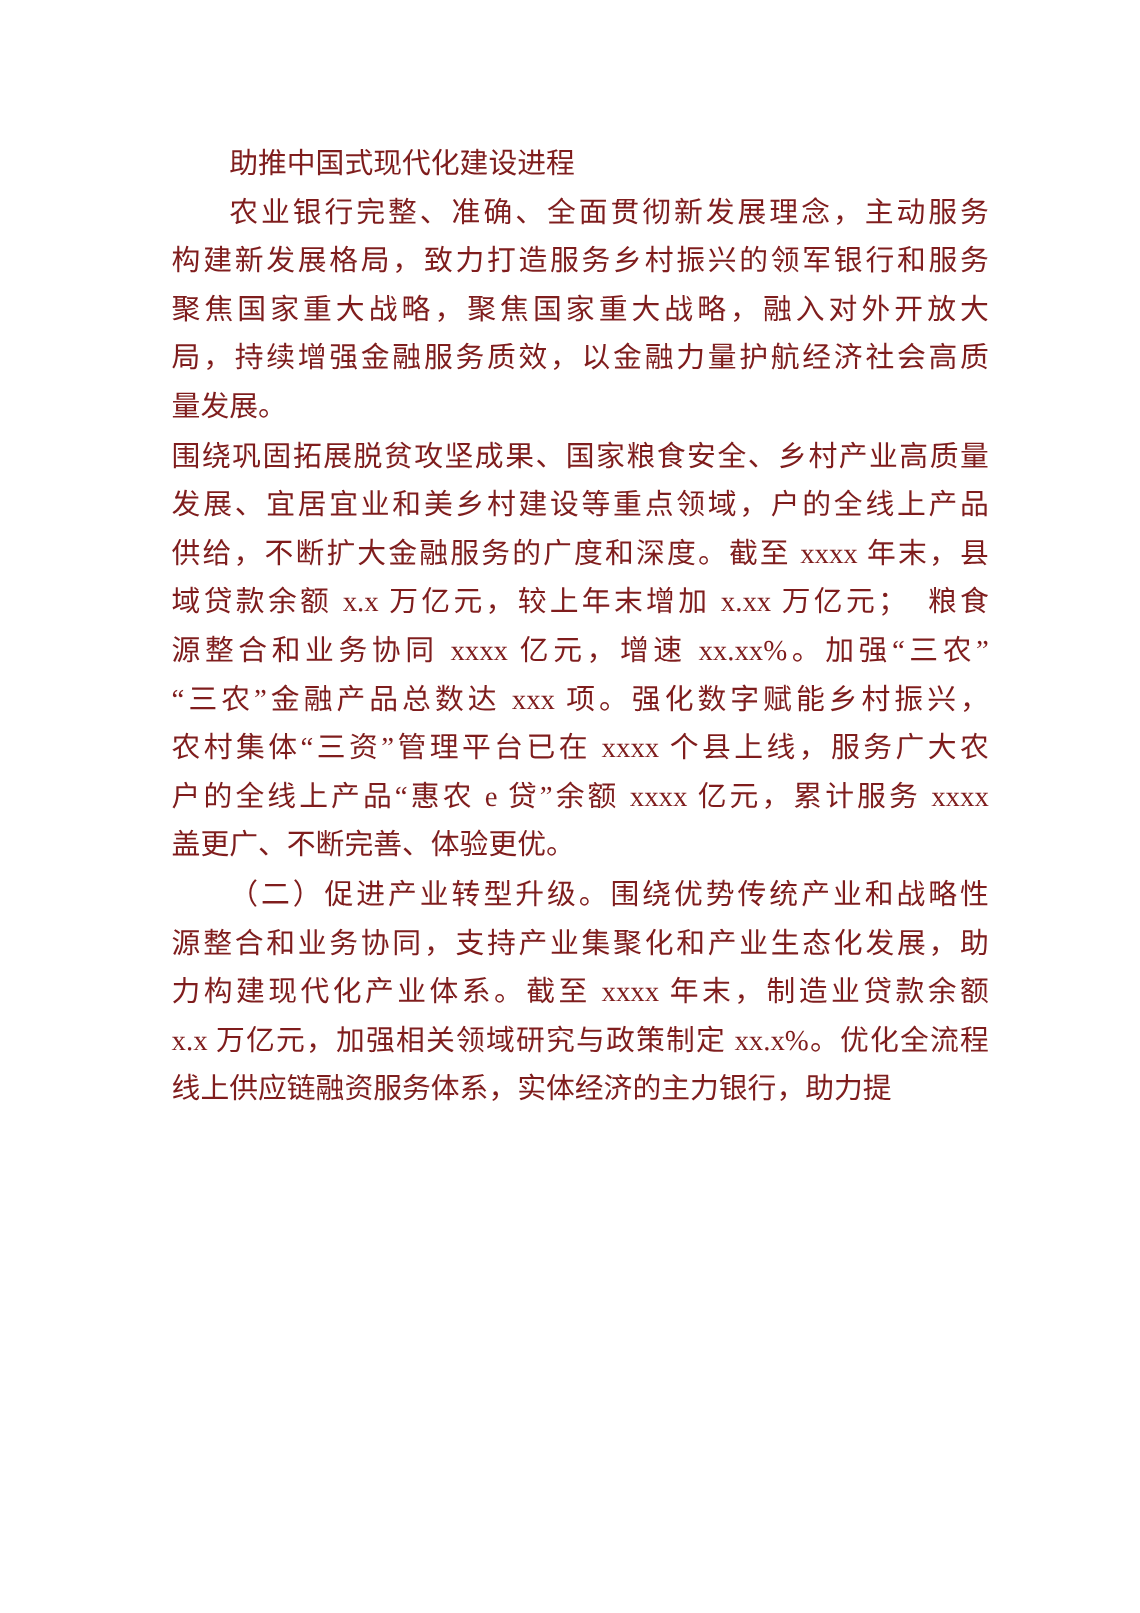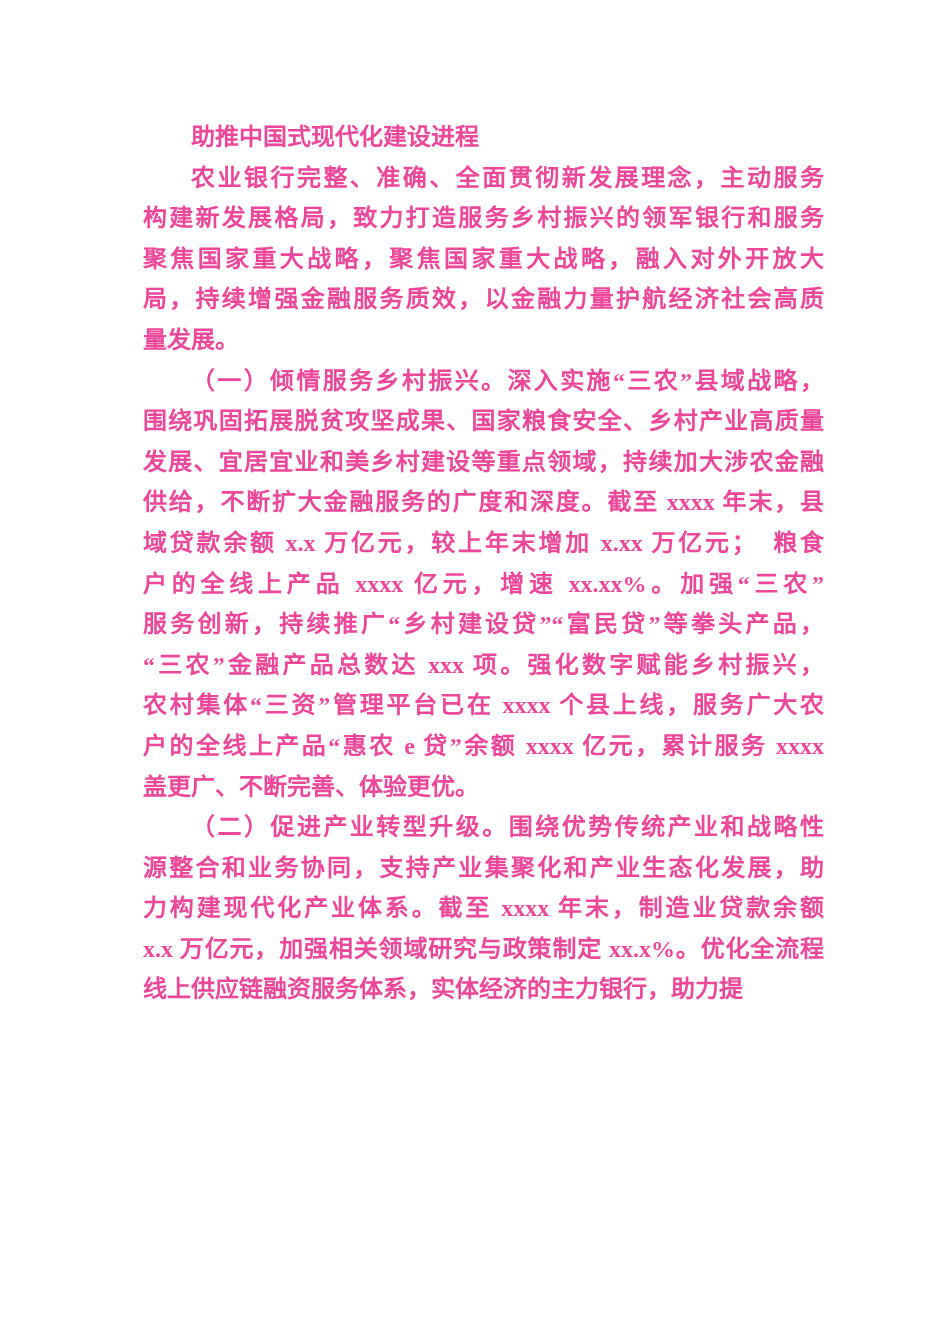--- a/index.html
+++ b/index.html
@@ -39,39 +39,37 @@
     text-justify: inter-character;
   }
   .line.ind {
     text-indent: 2em;
   }
 </style>
 </head>
 <body>
 
 <main class="page">
-  <section class="doc-body" style="color: #ec4899; font-weight: bold;">
+  <section class="doc-body" style="color: #7f1d1d;">
       <div class="para">
         <div class="line ind">助推中国式现代化建设进程</div>
       </div>
       <div class="para">
         <div class="line j ind">农业银行完整、准确、全面贯彻新发展理念，主动服务</div>
         <div class="line j">构建新发展格局，致力打造服务乡村振兴的领军银行和服务</div>
         <div class="line j">聚焦国家重大战略，聚焦国家重大战略，融入对外开放大</div>
         <div class="line j">局，持续增强金融服务质效，以金融力量护航经济社会高质</div>
         <div class="line">量发展。</div>
       </div>
       <div class="para">
-        <div class="line j ind">（一）倾情服务乡村振兴。深入实施“三农”县域战略，</div>
         <div class="line j">围绕巩固拓展脱贫攻坚成果、国家粮食安全、乡村产业高质量</div>
-        <div class="line j">发展、宜居宜业和美乡村建设等重点领域，持续加大涉农金融</div>
+        <div class="line j">发展、宜居宜业和美乡村建设等重点领域，户的全线上产品</div>
         <div class="line j">供给，不断扩大金融服务的广度和深度。截至 xxxx 年末，县</div>
         <div class="line j">域贷款余额 x.x 万亿元，较上年末增加 x.xx 万亿元；　粮食</div>
-        <div class="line j">户的全线上产品 xxxx 亿元，增速 xx.xx%。加强“三农”</div>
-        <div class="line j">服务创新，持续推广“乡村建设贷”“富民贷”等拳头产品，</div>
+        <div class="line j">源整合和业务协同 xxxx 亿元，增速 xx.xx%。加强“三农”</div>
         <div class="line j">“三农”金融产品总数达 xxx 项。强化数字赋能乡村振兴，</div>
         <div class="line j">农村集体“三资”管理平台已在 xxxx 个县上线，服务广大农</div>
         <div class="line j">户的全线上产品“惠农 e 贷”余额 xxxx 亿元，累计服务 xxxx</div>
         <div class="line">盖更广、不断完善、体验更优。</div>
       </div>
       <div class="para">
         <div class="line j ind">（二）促进产业转型升级。围绕优势传统产业和战略性</div>
         <div class="line j">源整合和业务协同，支持产业集聚化和产业生态化发展，助</div>
         <div class="line j">力构建现代化产业体系。截至 xxxx 年末，制造业贷款余额</div>
         <div class="line j">x.x 万亿元，加强相关领域研究与政策制定 xx.x%。优化全流程</div>

